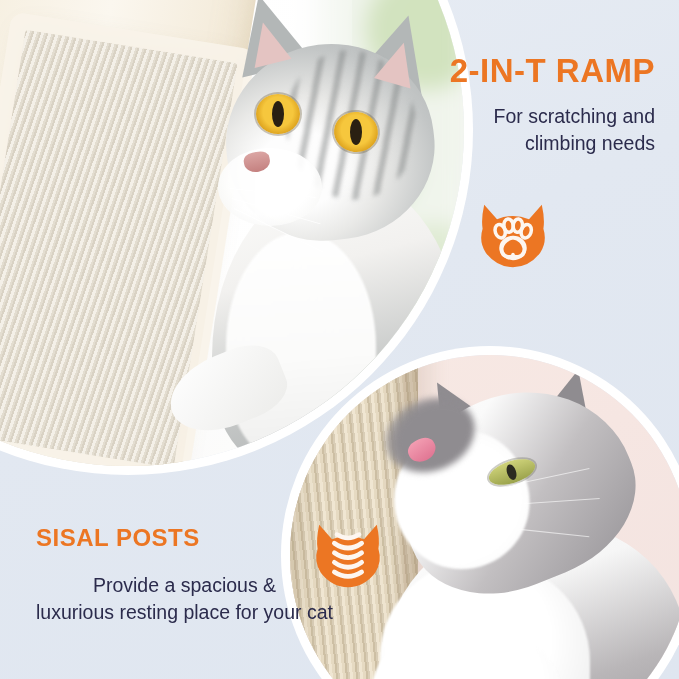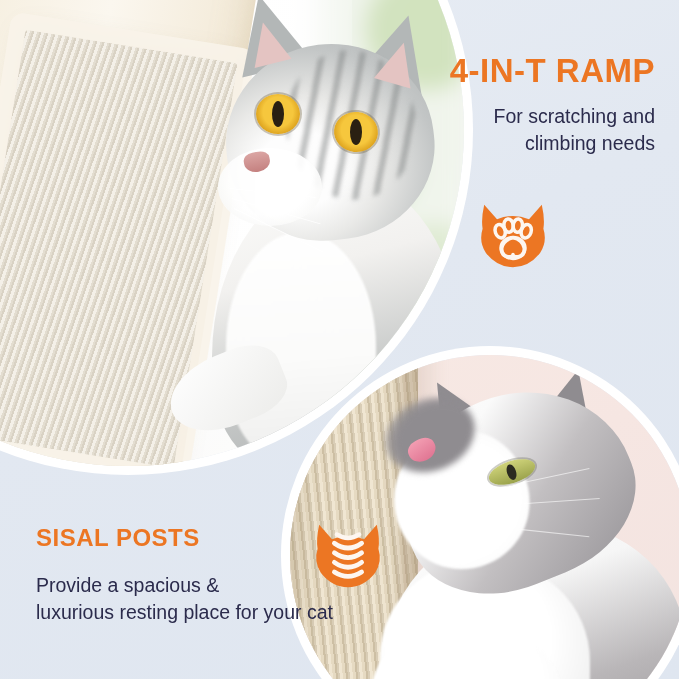--- a/index.html
+++ b/index.html
@@ -229,21 +229,21 @@
     position:absolute;
     font-size:19.5px;
     line-height:27px;
     color:#2b2b4c;
     white-space:pre-line;
   }
   #ramp-title{ right:24px; top:52px; font-size:33px; color:#ec7623; text-align:right; }
   #ramp-sub  { right:24px; top:103px; text-align:right;margin-left:9px; }
 
   #sisal-title{ left:36px; top:524px; font-size:24px; color:#ec7623; }
-  #sisal-sub  { left:36px; top:572px; text-align:left; }
+  #sisal-sub  { left:36px; top:572px; text-align:center; }
 
   
   .badge{position:absolute;}
   .badge svg{display:block;}
   #badge-paw{ left:473px; top:192px; width:80px;height:80px; }
   #badge-rope{ left:308px; top:512px; width:80px;height:80px; }
 </style>
 </head>
 <body>
 
@@ -292,21 +292,21 @@
       <div class="facewhite"></div>
       <div class="graypatch"></div>
       <div class="eyef"></div>
       <div class="nosef"></div>
       <div class="furline" style="left:120px;top:120px;width:120px;transform:rotate(-12deg);"></div>
       <div class="furline" style="left:118px;top:134px;width:130px;transform:rotate(-4deg);"></div>
       <div class="furline" style="left:112px;top:150px;width:126px;transform:rotate(6deg);"></div>
     </div>
   </div>
 
-  <div class="headline" id="ramp-title">4-IN-T RAMP</div>
+  <div class="headline" id="ramp-title">2-IN-T RAMP</div>
   <div class="subline" id="ramp-sub">For scratching and
 climbing needs</div>
 
   <div class="headline" id="sisal-title">SISAL POSTS</div>
   <div class="subline" id="sisal-sub">Provide a spacious &amp;
 luxurious resting place for your cat</div>
 
   <div class="badge" id="badge-paw">
     <svg viewBox="0 0 100 100" width="80" height="80" aria-hidden="true">
       <path d="M14 16 L30 34 Q50 26 70 34 L86 16 Q90 34 88 46 Q93 62 84 76 Q70 94 50 94 Q30 94 16 76 Q7 62 12 46 Q10 34 14 16 Z" fill="#ec7623"></path>

